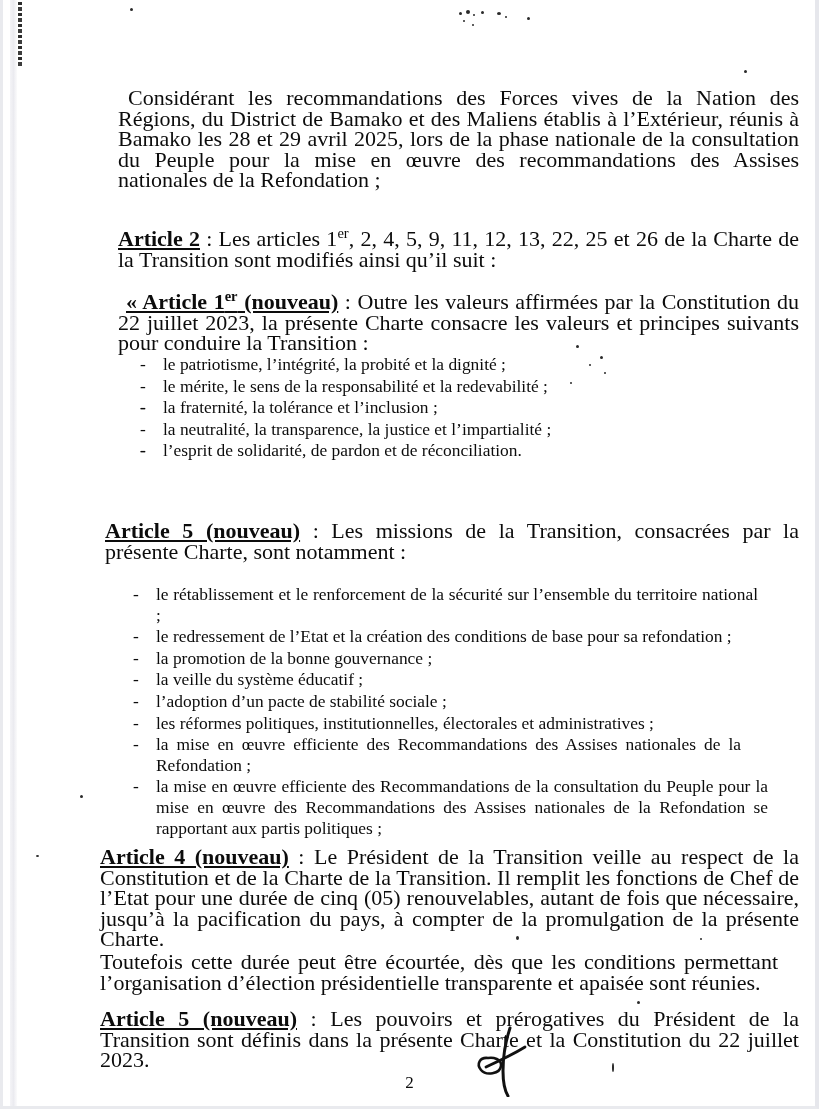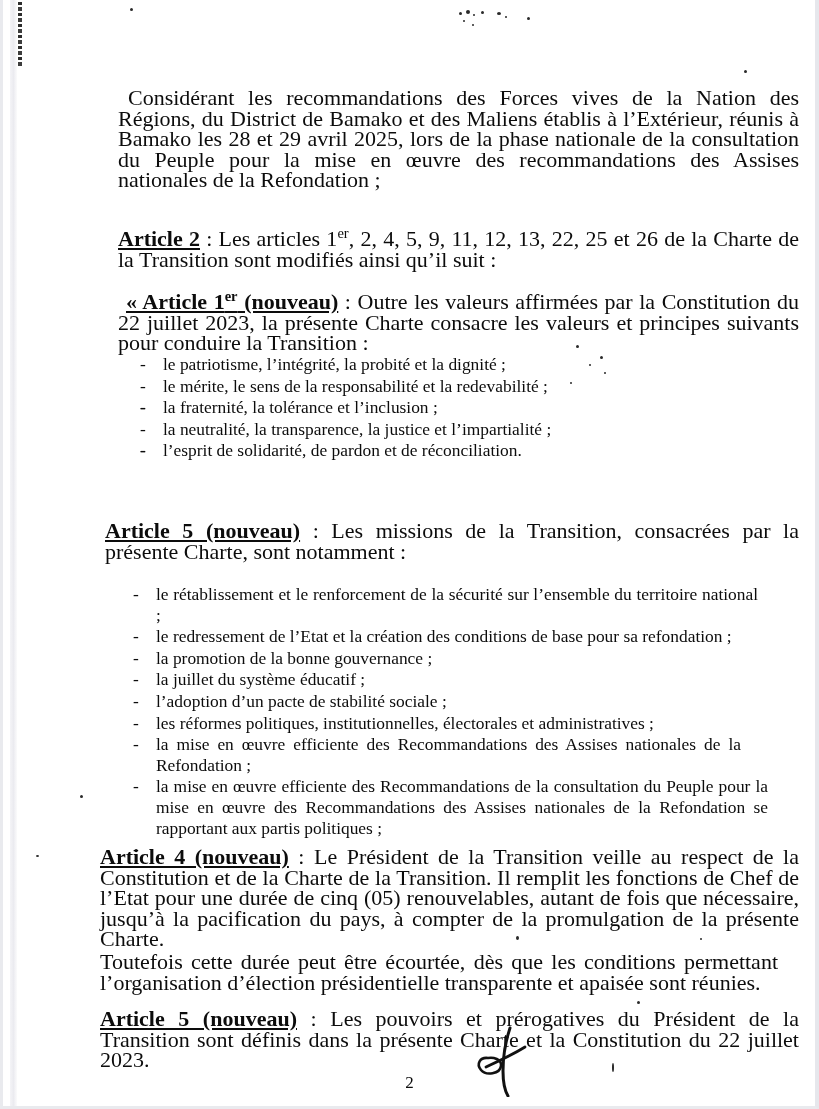--- a/index.html
+++ b/index.html
@@ -155,21 +155,21 @@
   </ul>
 
   <p class="tblock" style="left:105px;top:521px;width:694px;margin:0;">
     <span class="hd">Article 5 (nouveau)</span><span> : Les missions de la Transition, consacrées par la présente Charte, sont notamment :</span>
   </p>
 
   <ul class="lst wrapjust" style="left:133px;top:584px;width:625px;">
     <li><span class="dash">-</span><span>le rétablissement et le renforcement de la sécurité sur l’ensemble du territoire national ;</span></li>
     <li><span class="dash">-</span><span>le redressement de l’Etat et la création des conditions de base pour sa refondation ;</span></li>
     <li><span class="dash">-</span><span>la promotion de la bonne gouvernance ;</span></li>
-    <li><span class="dash">-</span><span>la juillet du système éducatif ;</span></li>
+    <li><span class="dash">-</span><span>la veille du système éducatif ;</span></li>
     <li><span class="dash">-</span><span>l’adoption d’un pacte de stabilité sociale ;</span></li>
     <li><span class="dash">-</span><span>les réformes politiques, institutionnelles, électorales et administratives ;</span></li>
     <li style="width:585px;"><span class="dash">-</span><span>la mise en œuvre efficiente des Recommandations des Assises nationales de la Refondation ;</span></li>
     <li style="width:612px;"><span class="dash">-</span><span>la mise en œuvre efficiente des Recommandations de la consultation du Peuple pour la mise en œuvre des Recommandations des Assises nationales de la Refondation se rapportant aux partis politiques ;</span></li>
     <li><span class="dash">-</span></li>
   </ul>
 
   <p class="tblock" style="left:100px;top:847px;width:699px;margin:0;">
     <span class="hd">Article 4 (nouveau)</span><span> : Le Président de la Transition veille au respect de la Constitution et de la Charte de la Transition. Il remplit les fonctions de Chef de l’Etat pour une durée de cinq (05) renouvelables, autant de fois que nécessaire, jusqu’à la pacification du pays, à compter de la promulgation de la présente Charte.</span>
   </p>

